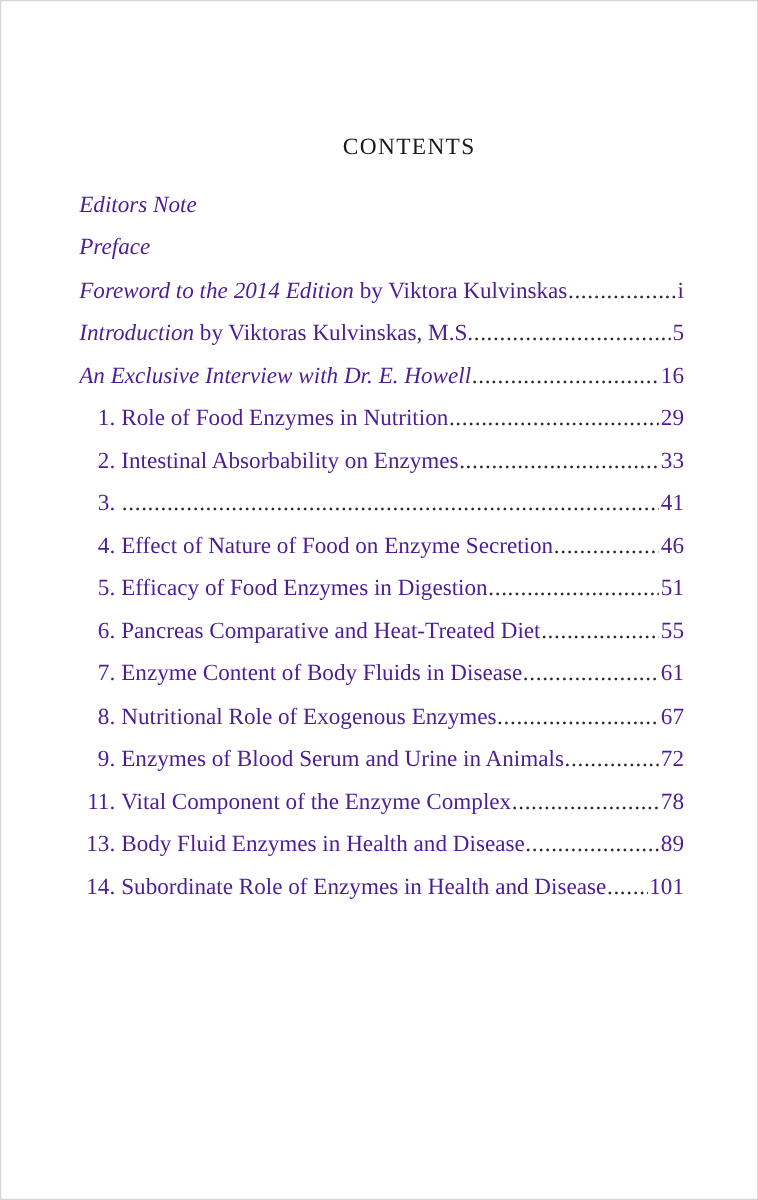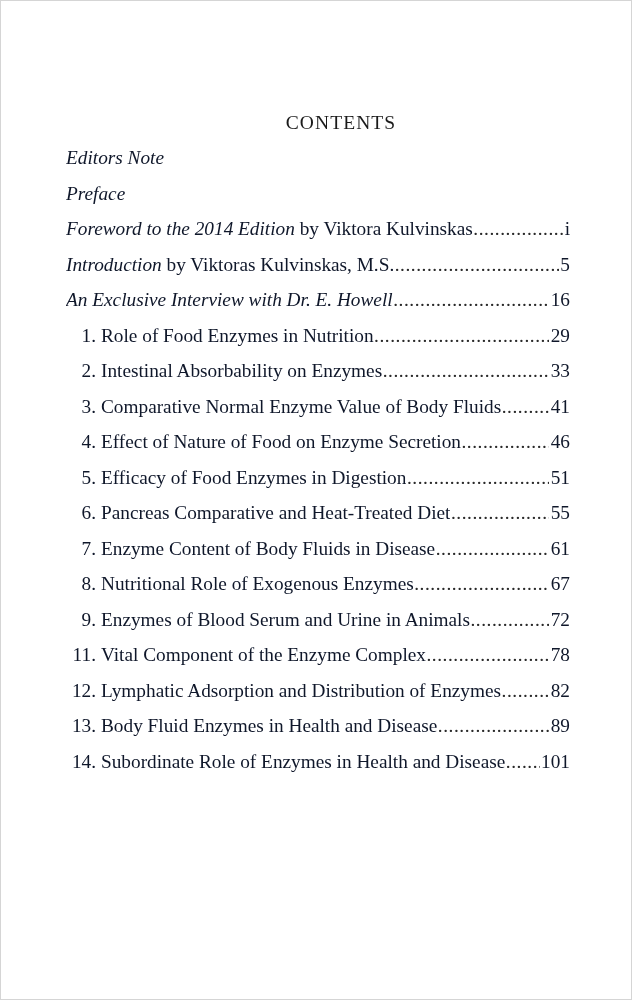--- a/index.html
+++ b/index.html
@@ -38,24 +38,24 @@
 
   .toc {
     position: absolute;
     top: 146px;
     left: 65px;
     width: 504px;
   }
 
   .toc-entry {
     display: flex;
-    align-items: flex-start;
+    align-items: flex-end;
     height: 35.5px;
     font-size: 19.3px;
-    color: #0f172a;
+    color: #4c1d95;
     white-space: nowrap;
   }
 
   
   .entry-num {
     flex: 0 0 auto;
     width: 30px;
     text-align: right;
     padding-right: 5px;
   }
@@ -129,21 +129,20 @@
         <span class="entry-page">29</span>
       </div>
       <div class="toc-entry">
         <span class="entry-num">2.</span>
         <span class="entry-title">Intestinal Absorbability on Enzymes</span>
         <span class="leader"></span>
         <span class="entry-page">33</span>
       </div>
       <div class="toc-entry">
         <span class="entry-num">3.</span>
-        <span class="entry-title">Comparative Normal Enzyme Value of Body Fluids</span>
         <span class="leader"></span>
         <span class="entry-page">41</span>
       </div>
       <div class="toc-entry">
         <span class="entry-num">4.</span>
         <span class="entry-title">Effect of Nature of Food on Enzyme Secretion</span>
         <span class="leader"></span>
         <span class="entry-page">46</span>
       </div>
       <div class="toc-entry">
@@ -176,26 +175,20 @@
         <span class="leader"></span>
         <span class="entry-page">72</span>
       </div>
       <div class="toc-entry">
         <span class="entry-num">11.</span>
         <span class="entry-title">Vital Component of the Enzyme Complex</span>
         <span class="leader"></span>
         <span class="entry-page">78</span>
       </div>
       <div class="toc-entry">
-        <span class="entry-num">12.</span>
-        <span class="entry-title">Lymphatic Adsorption and Distribution of Enzymes</span>
-        <span class="leader"></span>
-        <span class="entry-page">82</span>
-      </div>
-      <div class="toc-entry">
         <span class="entry-num">13.</span>
         <span class="entry-title">Body Fluid Enzymes in Health and Disease</span>
         <span class="leader"></span>
         <span class="entry-page">89</span>
       </div>
       <div class="toc-entry">
         <span class="entry-num">14.</span>
         <span class="entry-title">Subordinate Role of Enzymes in Health and Disease</span>
         <span class="leader"></span>
         <span class="entry-page">101</span>

